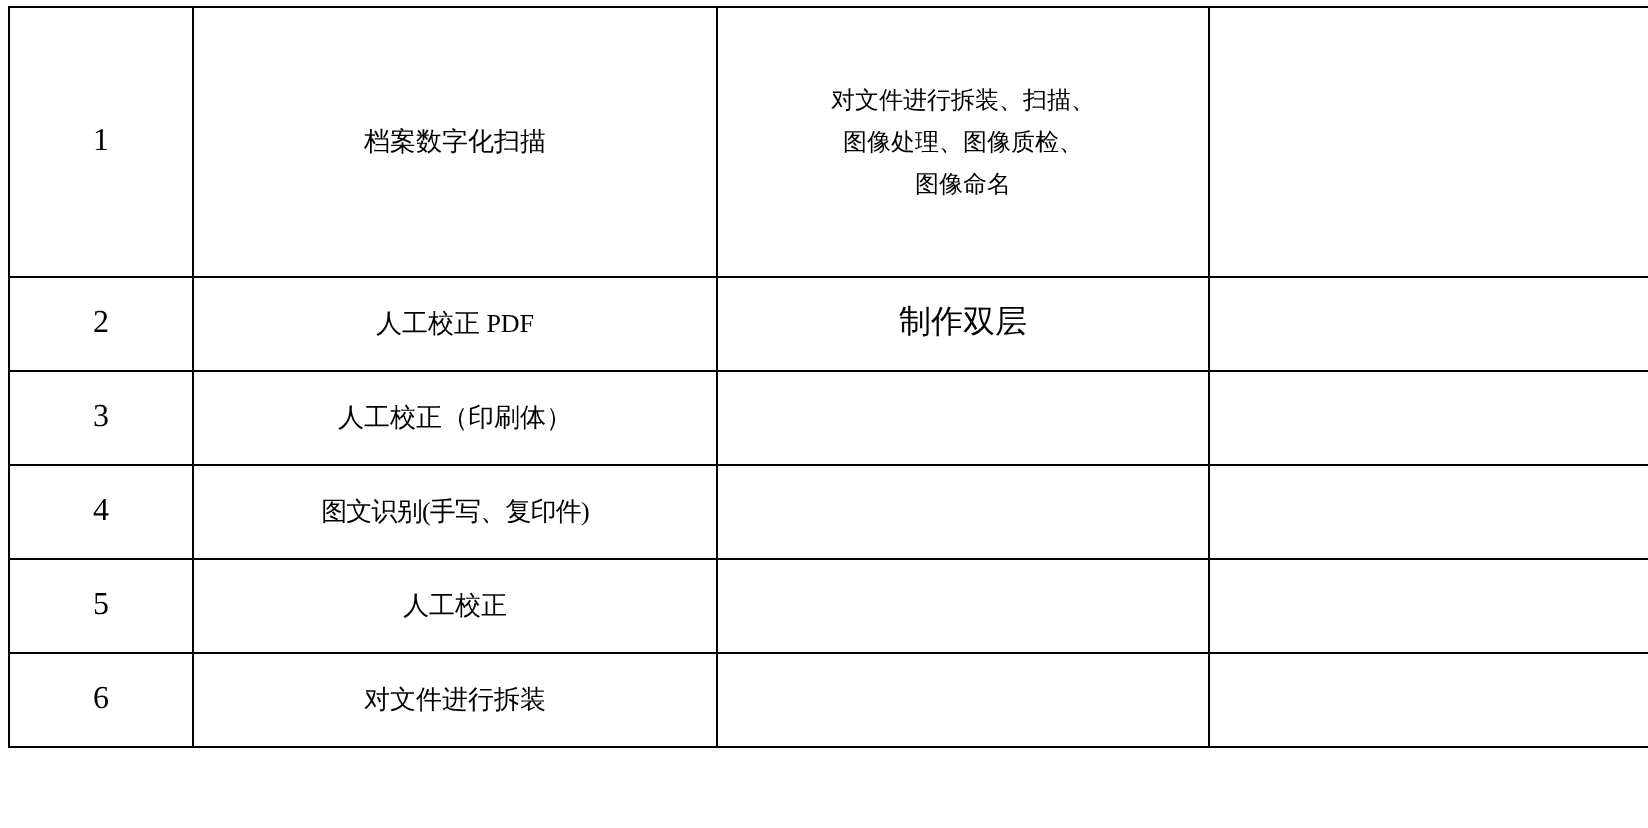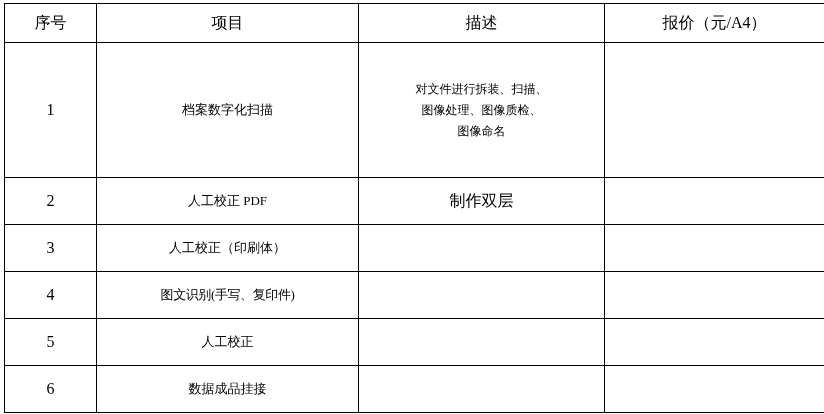--- a/index.html
+++ b/index.html
@@ -70,34 +70,20 @@
 
 <div class="page">
   <table class="price-table">
     <colgroup>
       <col class="c-seq">
       <col class="c-item">
       <col class="c-desc">
       <col class="c-price">
     </colgroup>
     <tbody>
-      <tr class="header-row">
-        <td>
-          <span class="cell-inner">序号</span>
-        </td>
-        <td>
-          <span class="cell-inner">项目</span>
-        </td>
-        <td>
-          <span class="cell-inner">描述</span>
-        </td>
-        <td>
-          <span class="cell-inner">报价（元/A4）</span>
-        </td>
-      </tr>
 
       <tr class="row-1">
         <td>
           <span class="cell-inner num-text">1</span>
         </td>
         <td>
           <span class="cell-inner item-text">档案数字化扫描</span>
         </td>
         <td>
           <span class="cell-inner desc-multiline">对文件进行拆装、扫描、
@@ -167,21 +153,21 @@
         <td>
           <span class="cell-inner"></span>
         </td>
       </tr>
 
       <tr class="row-6">
         <td>
           <span class="cell-inner num-text">6</span>
         </td>
         <td>
-          <span class="cell-inner item-text">数据成品挂接</span>
+          <span class="cell-inner item-text">对文件进行拆装</span>
         </td>
         <td>
           <span class="cell-inner"></span>
         </td>
         <td>
           <span class="cell-inner"></span>
         </td>
       </tr>
     </tbody>
   </table>

